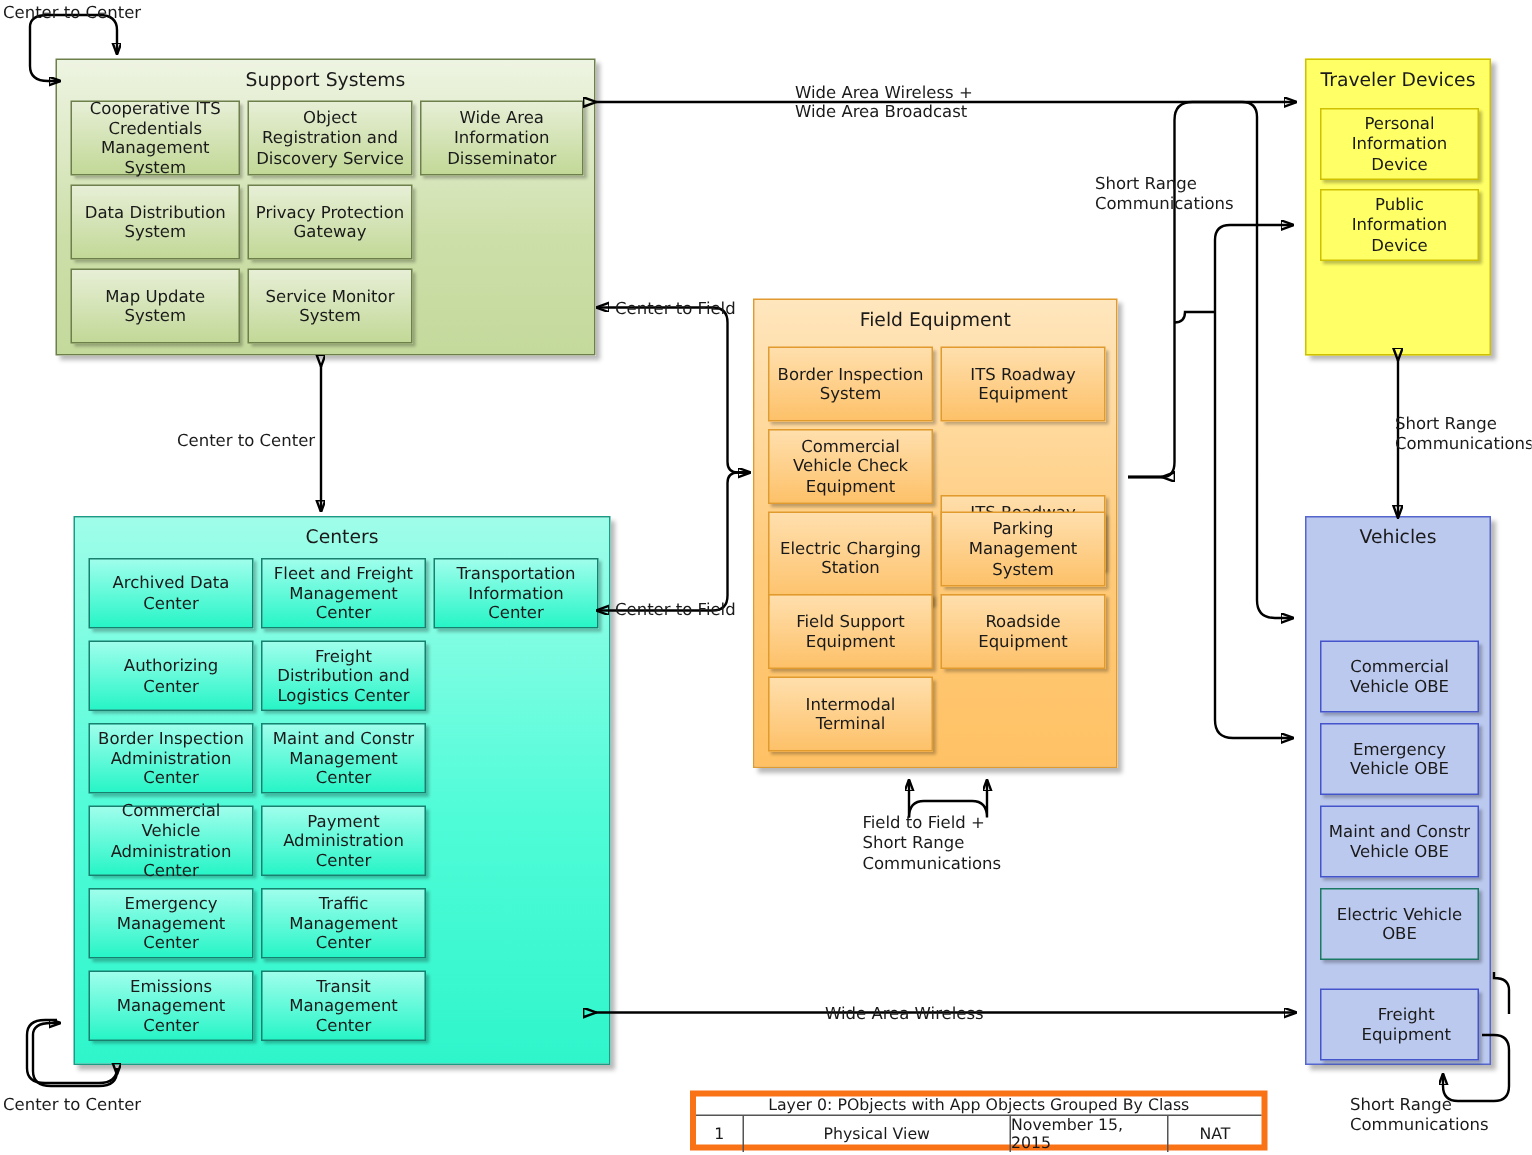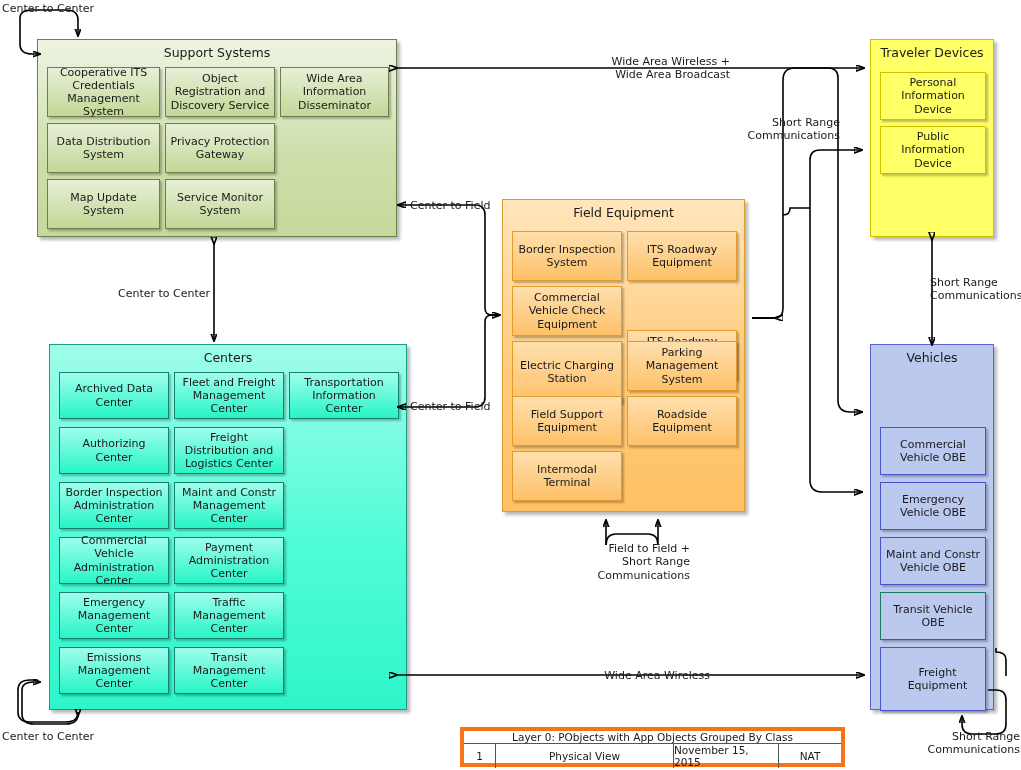--- a/index.html
+++ b/index.html
@@ -36,21 +36,21 @@
   #traveler-devices{background:#ffff66;border-color:#cfc000;}
   #traveler-devices .obj{background:#ffff66;border-color:#cfc000;}
 
   
   #vehicles{background:#bcc9ef;border-color:#5566cc;}
   #vehicles .obj{background:#bcc9ef;border-color:#4455cc;}
   #vehicles .obj.teal{border-color:#1a7a63;}
 
   
   .lbl{position:absolute;font-size:11px;line-height:13.4px;color:#1a1a1a;
-       text-align:right;z-index:9;white-space:pre;}
+       text-align:left;z-index:9;white-space:pre;}
   .lbl.left{text-align:left;}
 
   
   #legend{position:absolute;left:460px;top:727px;width:385px;height:40px;
           border:4px solid #f97316;box-sizing:border-box;background:#fff;z-index:12;
           display:flex;flex-direction:column;}
   #legend .row{display:flex;flex:1;}
   #legend .row.top{border-bottom:1px solid #555;}
   #legend .cell{display:flex;align-items:center;justify-content:center;
                 font-size:10.5px;color:#1a1a1a;box-sizing:border-box;}
@@ -183,22 +183,22 @@
     <div class="panel-title">Traveler Devices</div>
     <div class="obj" style="left:9px;top:32px;width:106px;height:48px;">Personal Information Device</div>
     <div class="obj" style="left:9px;top:86px;width:106px;height:48px;">Public Information Device</div>
   </div>
 
   <div class="panel" id="vehicles" style="left:870px;top:344px;width:124px;height:366px;">
     <div class="panel-title">Vehicles</div>
     <div class="obj" style="left:9px;top:82px;width:106px;height:48px;">Commercial Vehicle OBE</div>
     <div class="obj" style="left:9px;top:137px;width:106px;height:48px;">Emergency Vehicle OBE</div>
     <div class="obj" style="left:9px;top:192px;width:106px;height:48px;">Maint and Constr Vehicle OBE</div>
-    <div class="obj teal" style="left:9px;top:247px;width:106px;height:48px;">Transit Vehicle OBE</div>
-    <div class="obj" style="left:9px;top:302px;width:106px;height:64px;padding-left:12px;">Freight Equipment</div>
+    <div class="obj teal" style="left:9px;top:247px;width:106px;height:48px;">Electric Vehicle OBE</div>
+    <div class="obj" style="left:9px;top:314px;width:106px;height:48px;padding-left:12px;">Freight Equipment</div>
   </div>
 
   <div id="legend">
     <div class="row top">
       <div class="cell c-title">Layer 0: PObjects with App Objects Grouped By Class</div>
     </div>
     <div class="row">
       <div class="cell c-num">1</div>
       <div class="cell c-view">Physical View</div>
       <div class="cell c-date">November 15, 2015</div>

